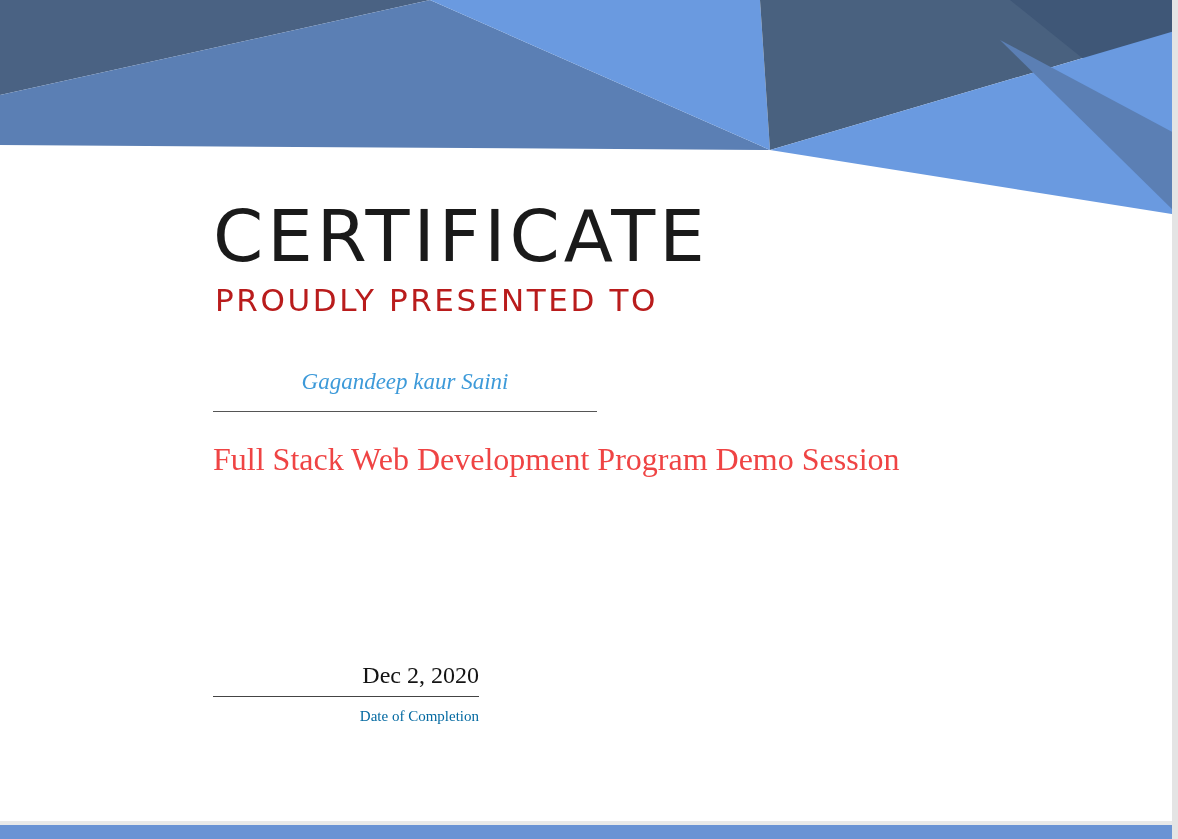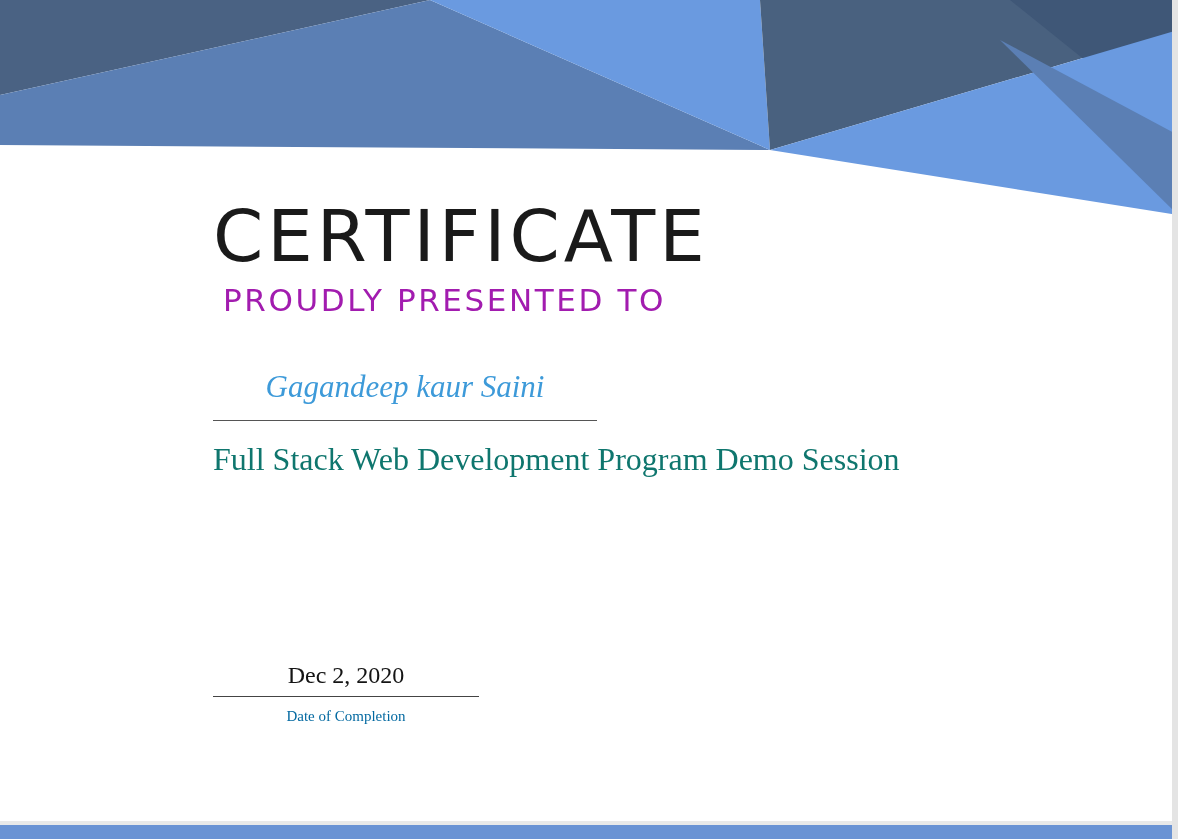--- a/index.html
+++ b/index.html
@@ -47,62 +47,63 @@
     color: #1a1a1a;
     line-height: 1;
     margin: 0;
     white-space: nowrap;
   }
   .cert-subtitle {
     font-family: "DejaVu Sans", sans-serif;
     font-weight: 400;
     font-size: 31px;
     letter-spacing: 2.6px;
-    color: #a21caf;
-    margin: 10px 0 0 10px;
+    color: #b91c1c;
+    margin: 10px 0 0 2px;
     white-space: nowrap;
   }
   .recipient-wrap {
     position: absolute;
     left: 213px;
     top: 368px;
     width: 384px;
   }
   .recipient-name {
     font-family: "Liberation Serif", serif;
     font-style: italic;
-    font-size: 31px;
+    font-size: 23px;
     color: #3d9ad9;
     text-align: center;
     line-height: 1.2;
     white-space: nowrap;
   }
   .rule {
     height: 1px;
     background: #555555;
     margin-top: 15px;
   }
   .course-line {
     position: absolute;
     left: 213px;
     top: 441px;
     font-family: "Liberation Serif", serif;
     font-size: 32px;
-    color: #0f766e;
+    color: #ef4444;
     white-space: nowrap;
   }
   
   .sig-block {
     position: absolute;
     text-align: center;
   }
   .sig-date {
     left: 213px;
     top: 662px;
     width: 266px;
+    text-align: right;
   }
   .sig-org {
     left: 525px;
     top: 662px;
     width: 266px;
   }
   .sig-value {
     font-family: "Liberation Serif", serif;
     font-size: 24px;
     color: #141414;

